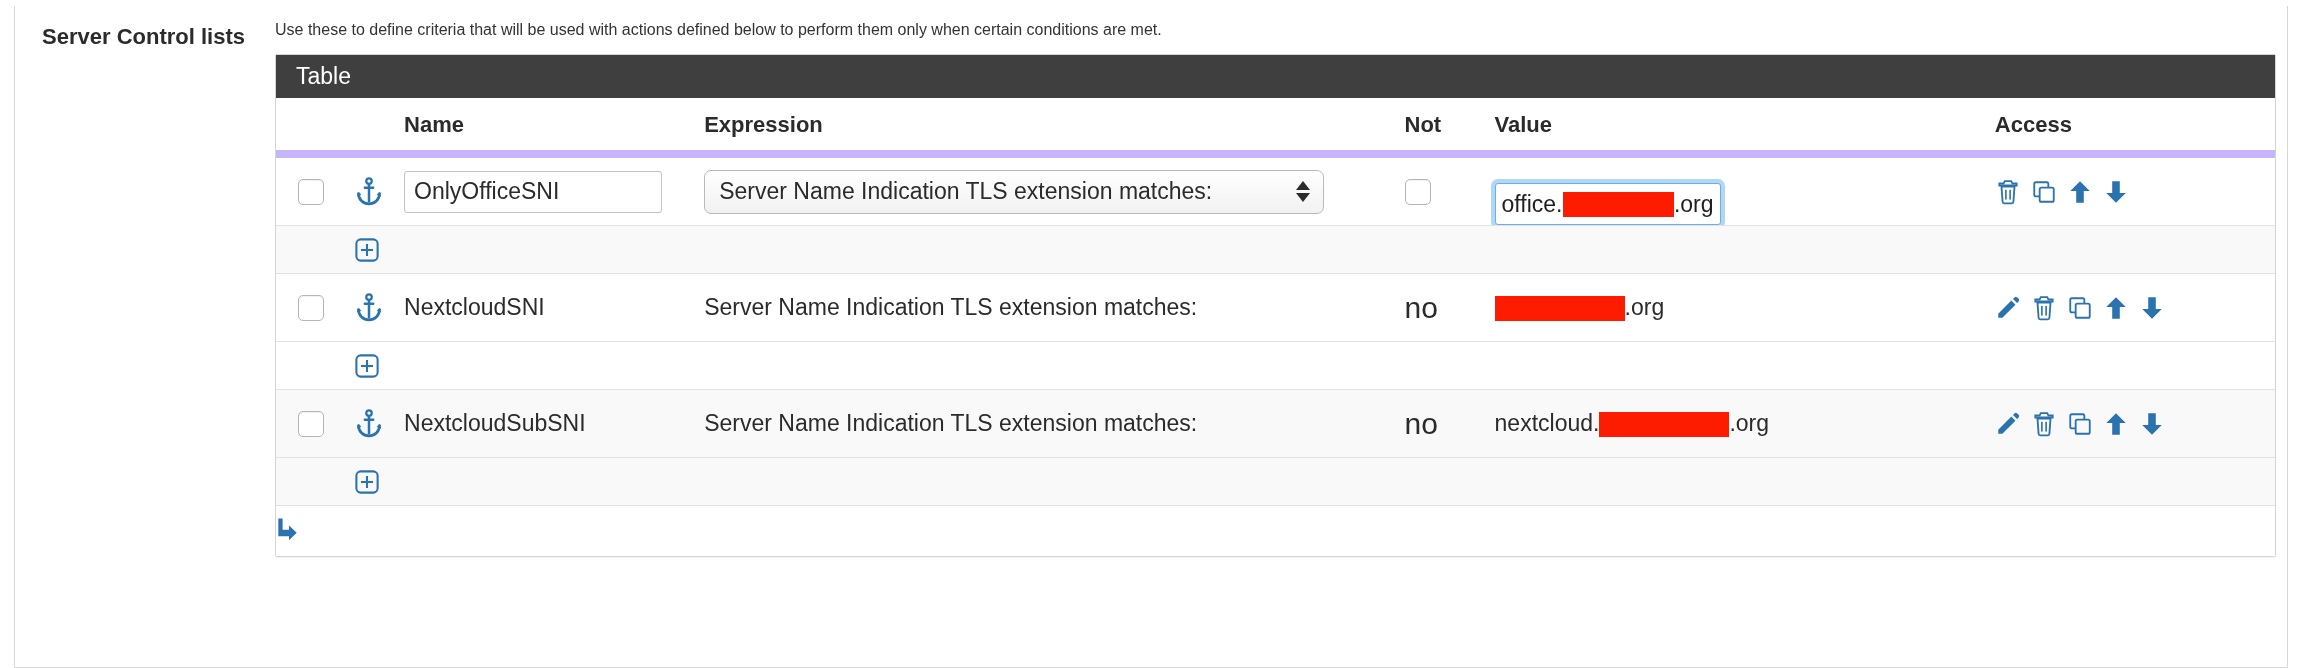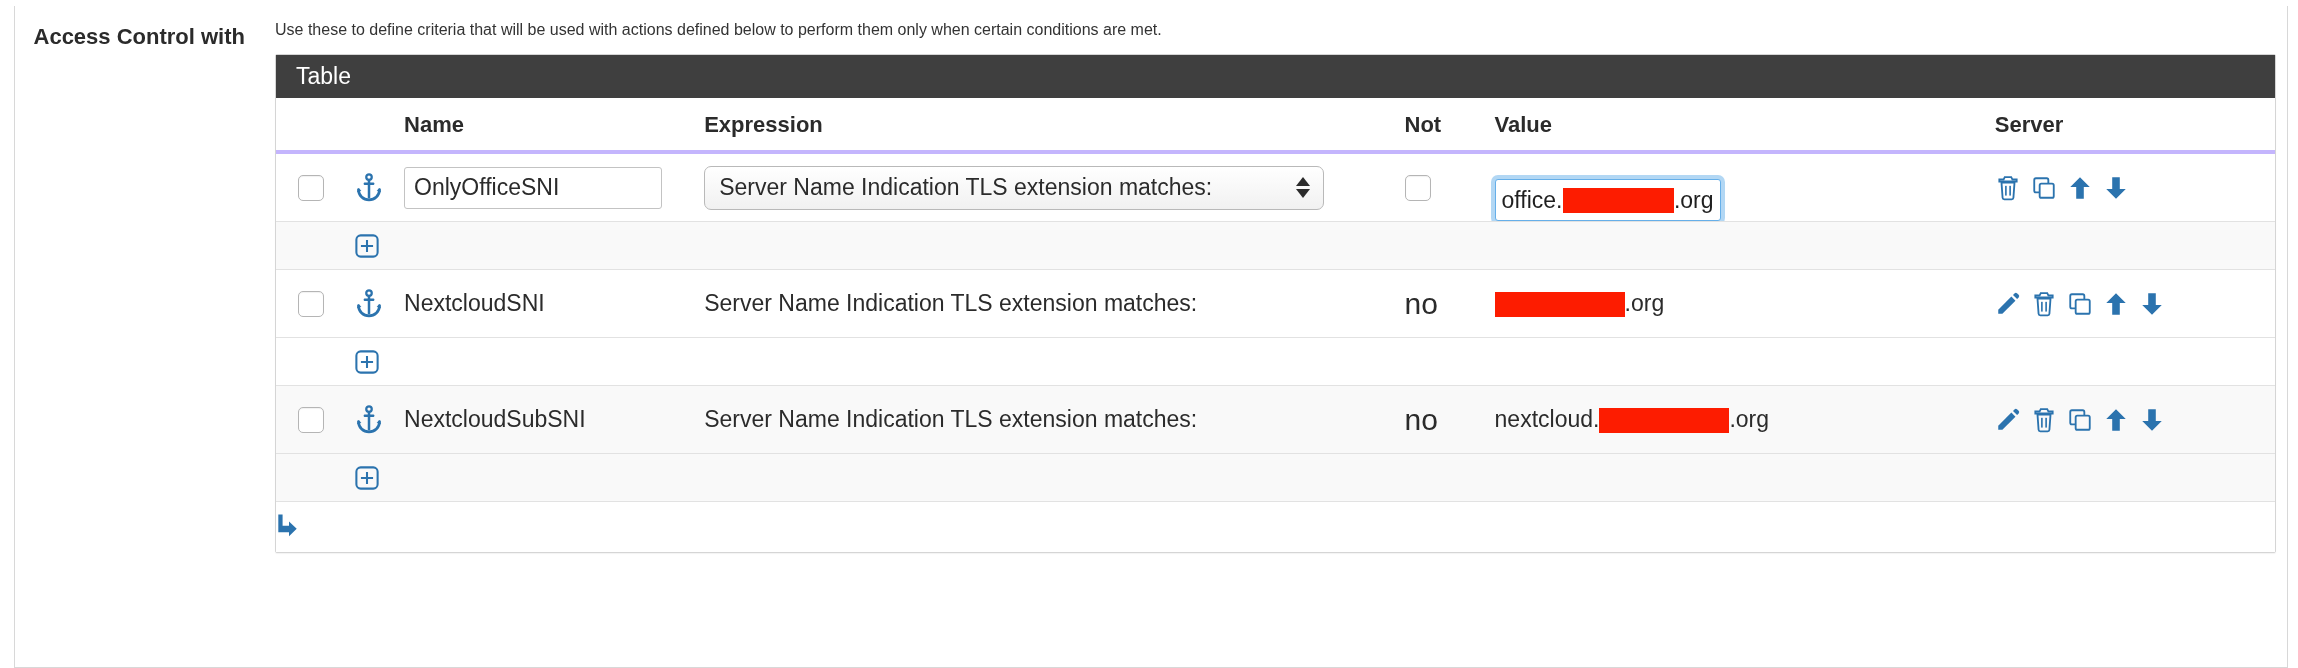--- a/index.html
+++ b/index.html
@@ -96,21 +96,21 @@
     width: 100%;
     border-collapse: collapse;
     table-layout: fixed;
   }
   table.acl th {
     text-align: left;
     font-size: 22px;
     font-weight: bold;
     color: #2b2b2b;
     padding: 14px 0 12px 0;
-    border-bottom: 4px solid #c4b5fd;
+    border-bottom: 8px solid #c4b5fd;
     vertical-align: bottom;
   }
   table.acl td {
     font-size: 22px;
     color: #333333;
     border-top: 1px solid #e2e2e2;
     vertical-align: middle;
     padding: 0;
   }
   tr.data-row { height: 68px; }
@@ -219,21 +219,21 @@
 </style>
 </head>
 <body>
 
 <div class="panel">
 
 
   <div class="panel-body">
     <div class="form-row">
 
-      <div class="form-label">Access Control with</div>
+      <div class="form-label">Server Control lists</div>
 
       <div class="form-control-area">
 
         <p class="help-text">Use these to define criteria that will be used with actions defined below to perform them only when certain conditions are met.</p>
 
         <div class="table-panel">
 
           <div class="table-panel-heading">Table</div>
 
           <table class="acl">
@@ -247,21 +247,21 @@
                 <col class="col-act">
             </colgroup>
             <thead>
               <tr>
                 <th></th>
                 <th></th>
                 <th>Name</th>
                 <th>Expression</th>
                 <th>Not</th>
                 <th>Value</th>
-                <th>Server</th>
+                <th>Access</th>
               </tr>
             </thead>
             <tbody>
 
               <tr class="data-row">
                 <td class="cell-pad-l">
                   <span class="cb"></span>
                 </td>
                 <td>
                   <span class="icon-blue anchor-ic">

